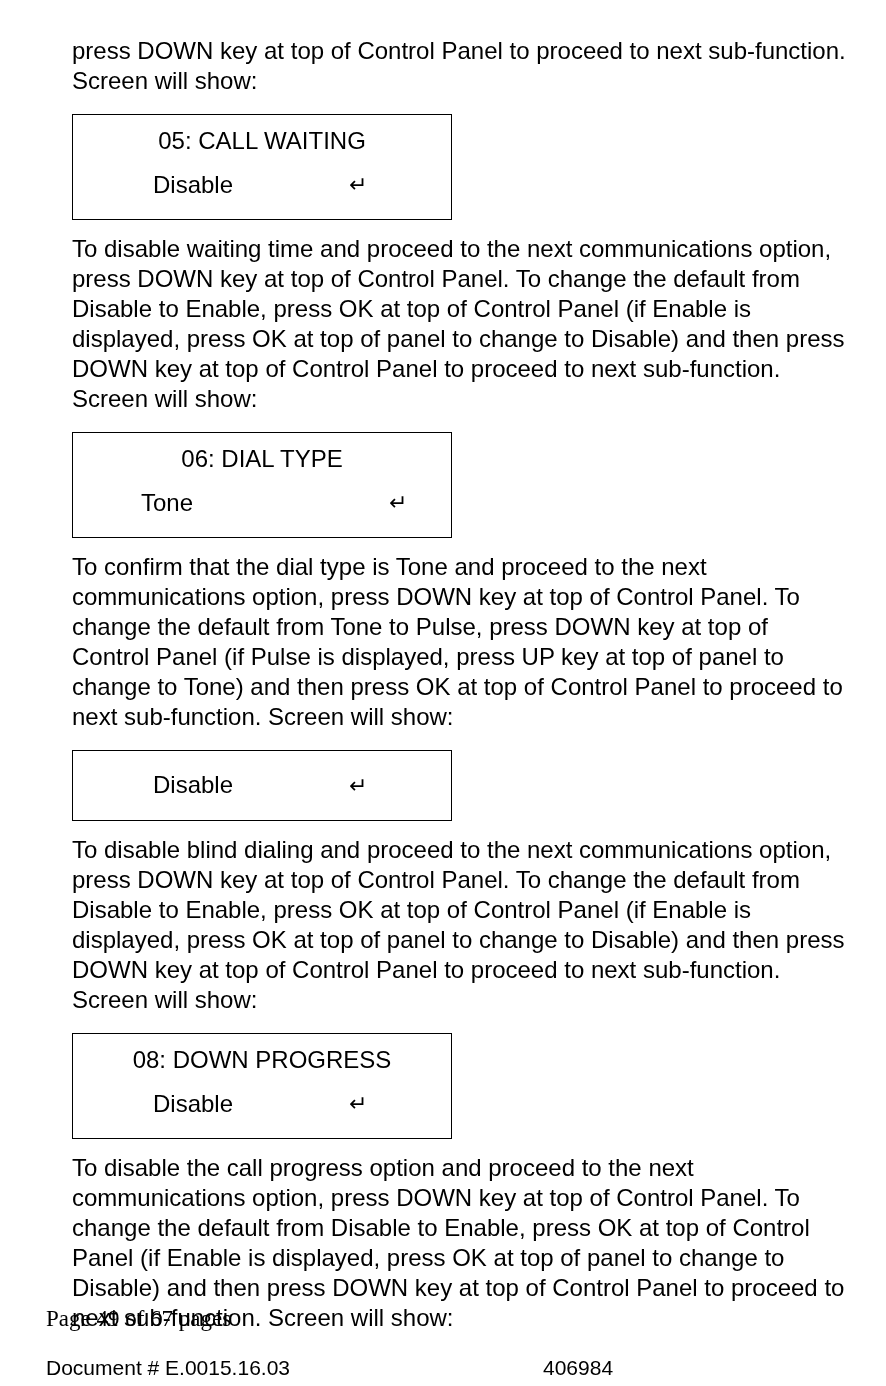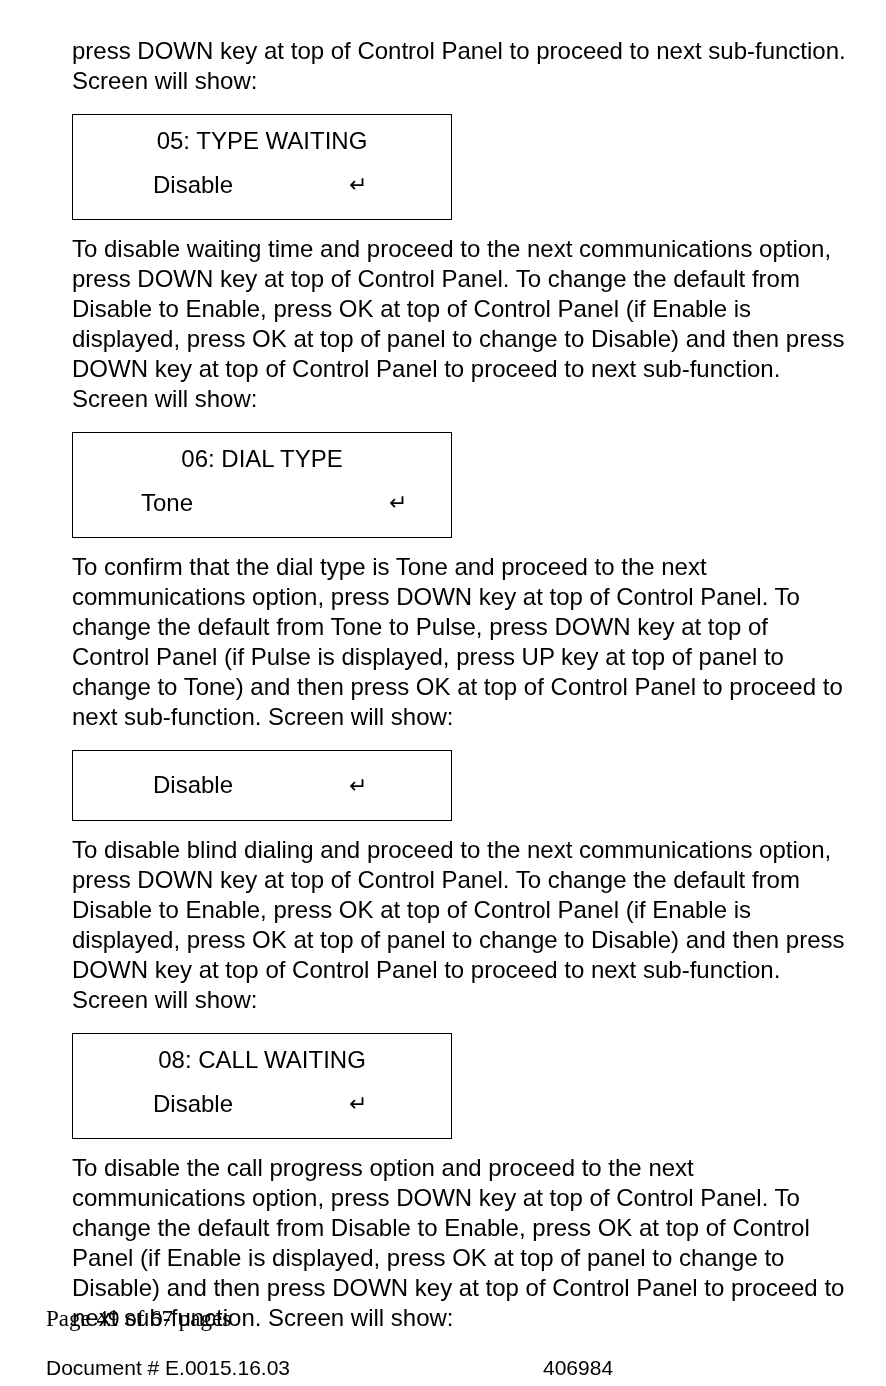--- a/index.html
+++ b/index.html
@@ -70,21 +70,21 @@
     }
   </style>
 </head>
 <body>
 
 <div class="content">
 
   <p class="para">press DOWN key at top of Control Panel to proceed to next sub-function. Screen will show:</p>
 
   <div class="screen-display">
-    <div class="screen-title">05: TYPE WAITING</div>
+    <div class="screen-title">05: CALL WAITING</div>
     <div class="screen-row">
       <span class="screen-value">Disable</span>
       <span class="screen-enter enter-offset-a">↵</span>
     </div>
   </div>
 
   <p class="para">To disable waiting time and proceed to the next communications option, press DOWN key at top of Control Panel. To change the default from Disable to Enable, press OK at top of Control Panel (if Enable is displayed, press OK at top of panel to change to Disable) and then press DOWN key at top of Control Panel to proceed to next sub-function. Screen will show:</p>
 
   <div class="screen-display">
     <div class="screen-title">06: DIAL TYPE</div>
@@ -99,21 +99,21 @@
   <div class="screen-display">
     <div class="screen-row">
       <span class="screen-value">Disable</span>
       <span class="screen-enter enter-offset-a">↵</span>
     </div>
   </div>
 
   <p class="para">To disable blind dialing and proceed to the next communications option, press DOWN key at top of Control Panel. To change the default from Disable to Enable, press OK at top of Control Panel (if Enable is displayed, press OK at top of panel to change to Disable) and then press DOWN key at top of Control Panel to proceed to next sub-function. Screen will show:</p>
 
   <div class="screen-display">
-    <div class="screen-title">08: CALL WAITING</div>
+    <div class="screen-title">08: DOWN PROGRESS</div>
     <div class="screen-row">
       <span class="screen-value">Disable</span>
       <span class="screen-enter enter-offset-a">↵</span>
     </div>
   </div>
 
   <p class="para">To disable the call progress option and proceed to the next communications option, press DOWN key at top of Control Panel. To change the default from Disable to Enable, press OK at top of Control Panel (if Enable is displayed, press OK at top of panel to change to Disable) and then press DOWN key at top of Control Panel to proceed to next sub-function. Screen will show:</p>
 
 </div>
 

